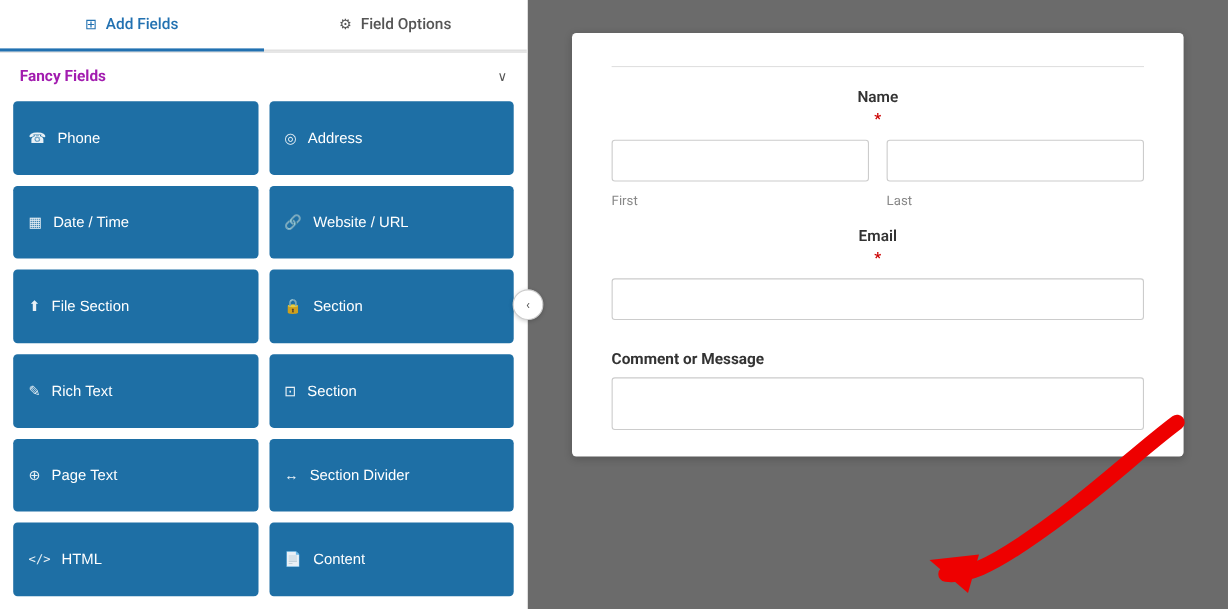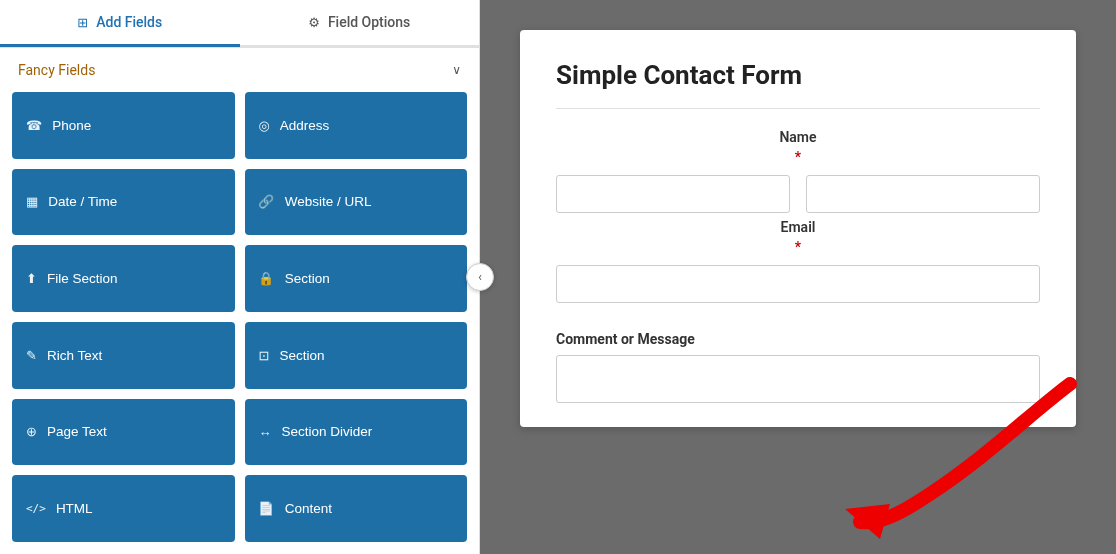--- a/index.html
+++ b/index.html
@@ -61,22 +61,22 @@
 
     
     .section-header {
       display: flex;
       align-items: center;
       justify-content: space-between;
       padding: 14px 18px 10px 18px;
     }
     .section-title {
       font-size: 14px;
-      font-weight: 400;
-      color: #a16207;
+      font-weight: 700;
+      color: #a21caf;
     }
     .chevron-icon {
       font-size: 12px;
       color: #555;
       cursor: pointer;
     }
 
     
     .fields-container {
       padding: 4px 12px 12px 12px;
@@ -332,32 +332,35 @@
     </div>
   </div>
 
   <div class="collapse-side-btn">
     <span>‹</span>
   </div>
 </div>
 
 <div class="right-panel">
   <div class="form-card">
-    <h1 class="form-title">Simple Contact Form</h1>
     <div class="form-divider"></div>
 
     <div>
       <div class="form-label">
         <span>Name</span>
         <span class="required-star">*</span>
       </div>
       <div class="name-row">
         <input class="form-input" type="text" style="">
         <input class="form-input" type="text" style="">
       </div>
+      <div class="name-sub-labels">
+        <span class="sub-label">First</span>
+        <span class="sub-label">Last</span>
+      </div>
     </div>
 
     <div class="email-section">
       <div class="form-label">
         <span>Email</span>
         <span class="required-star">*</span>
       </div>
       <div class="email-input-wrap">
         <input class="form-input" type="email" style="width: 100%;">
       </div>

